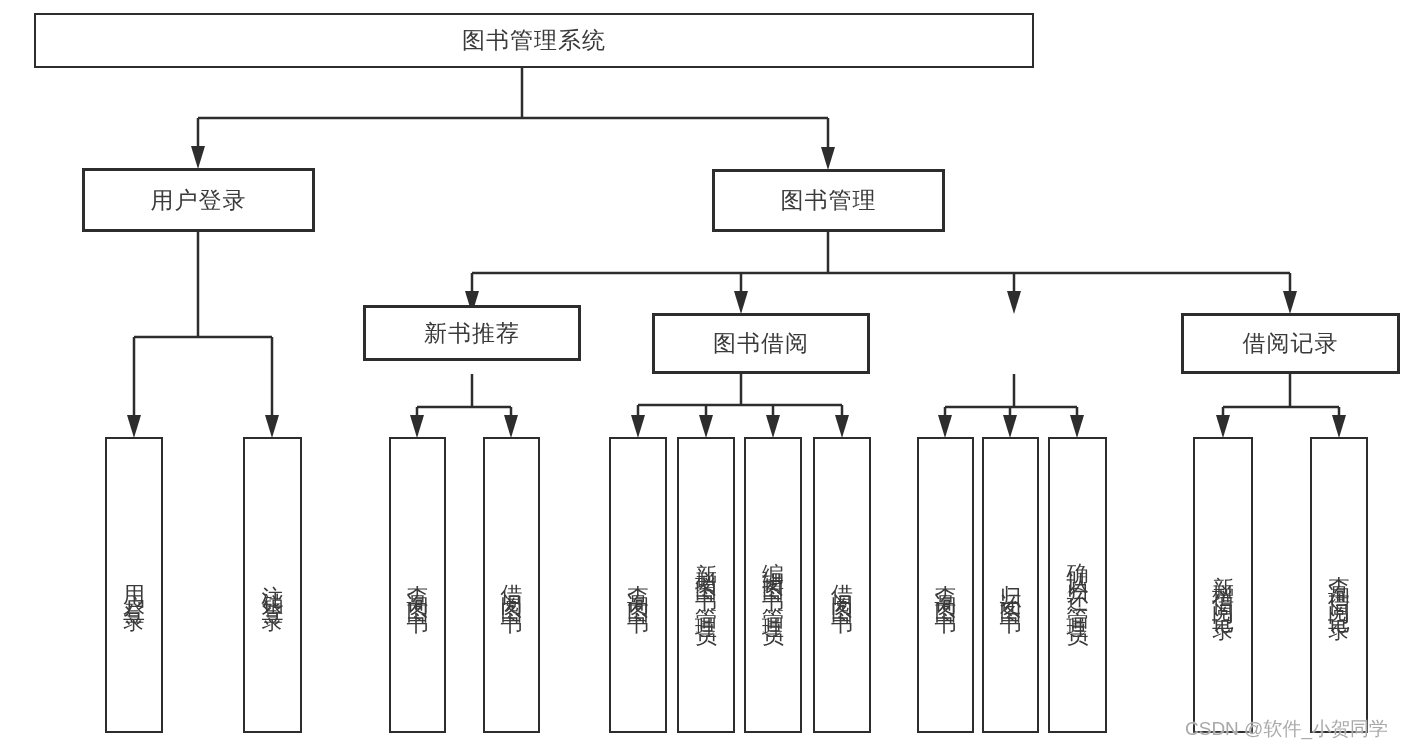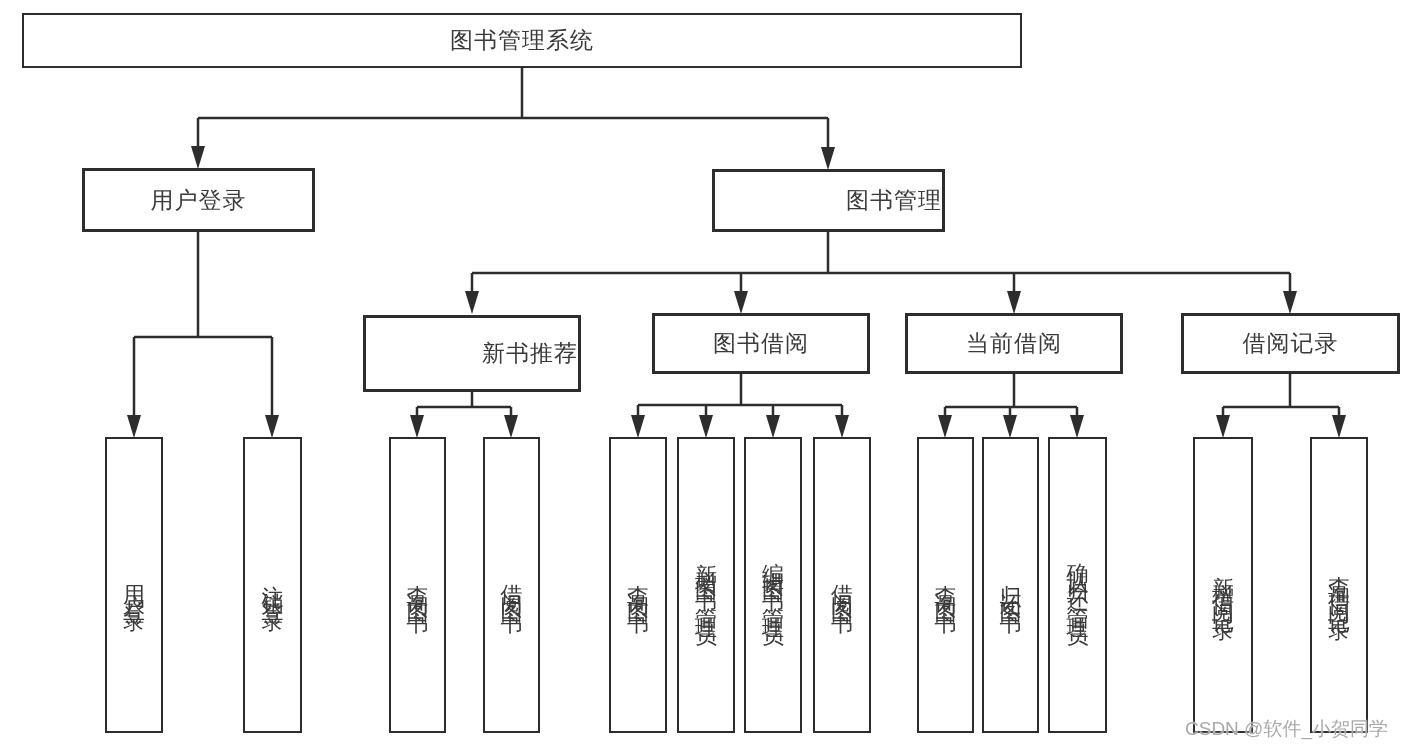--- a/index.html
+++ b/index.html
@@ -94,39 +94,36 @@
       <polygon points="766,415 780,415 773,438"></polygon>
       <polygon points="835,415 849,415 842,438"></polygon>
       <polygon points="938,415 952,415 945,438"></polygon>
       <polygon points="1003,415 1017,415 1010,438"></polygon>
       <polygon points="1070,415 1084,415 1077,438"></polygon>
       <polygon points="1216,415 1230,415 1223,438"></polygon>
       <polygon points="1332,415 1346,415 1339,438"></polygon>
     </g>
   </svg>
 
-  <div class="node h root" style="left:22px; top:13px; width:1000px; height:55px;">
+  <div class="node h root" style="left:34px; top:13px; width:1000px; height:55px;">
     <span class="label">图书管理系统</span>
   </div>
 
   <div class="node h lv1" style="left:82px; top:168px; width:233px; height:64px;">
     <span class="label">用户登录</span>
   </div>
-  <div class="node h lv1" style="left:712px; top:169px; width:233px; height:63px;justify-content:flex-end;">
+  <div class="node h lv1" style="left:712px; top:169px; width:233px; height:63px;">
     <span class="label">图书管理</span>
   </div>
 
-  <div class="node h lv2" style="left:363px; top:315px; width:218px; height:77px;justify-content:flex-end;">
+  <div class="node h lv2" style="left:363px; top:305px; width:218px; height:56px;">
     <span class="label">新书推荐</span>
   </div>
   <div class="node h lv2" style="left:632px; top:313px; width:218px; height:61px;margin-left:20px;">
     <span class="label">图书借阅</span>
-  </div>
-  <div class="node h lv2" style="left:905px; top:313px; width:218px; height:61px;">
-    <span class="label">当前借阅</span>
   </div>
   <div class="node h lv2" style="left:1181px; top:313px; width:219px; height:61px;">
     <span class="label">借阅记录</span>
   </div>
 
   <div class="node v" style="left:105px; top:437px; width:58px; height:296px;">
     <span class="label">用户登录</span>
   </div>
   <div class="node v" style="left:243px; top:437px; width:59px; height:296px;">
     <span class="label">注销登录</span>

